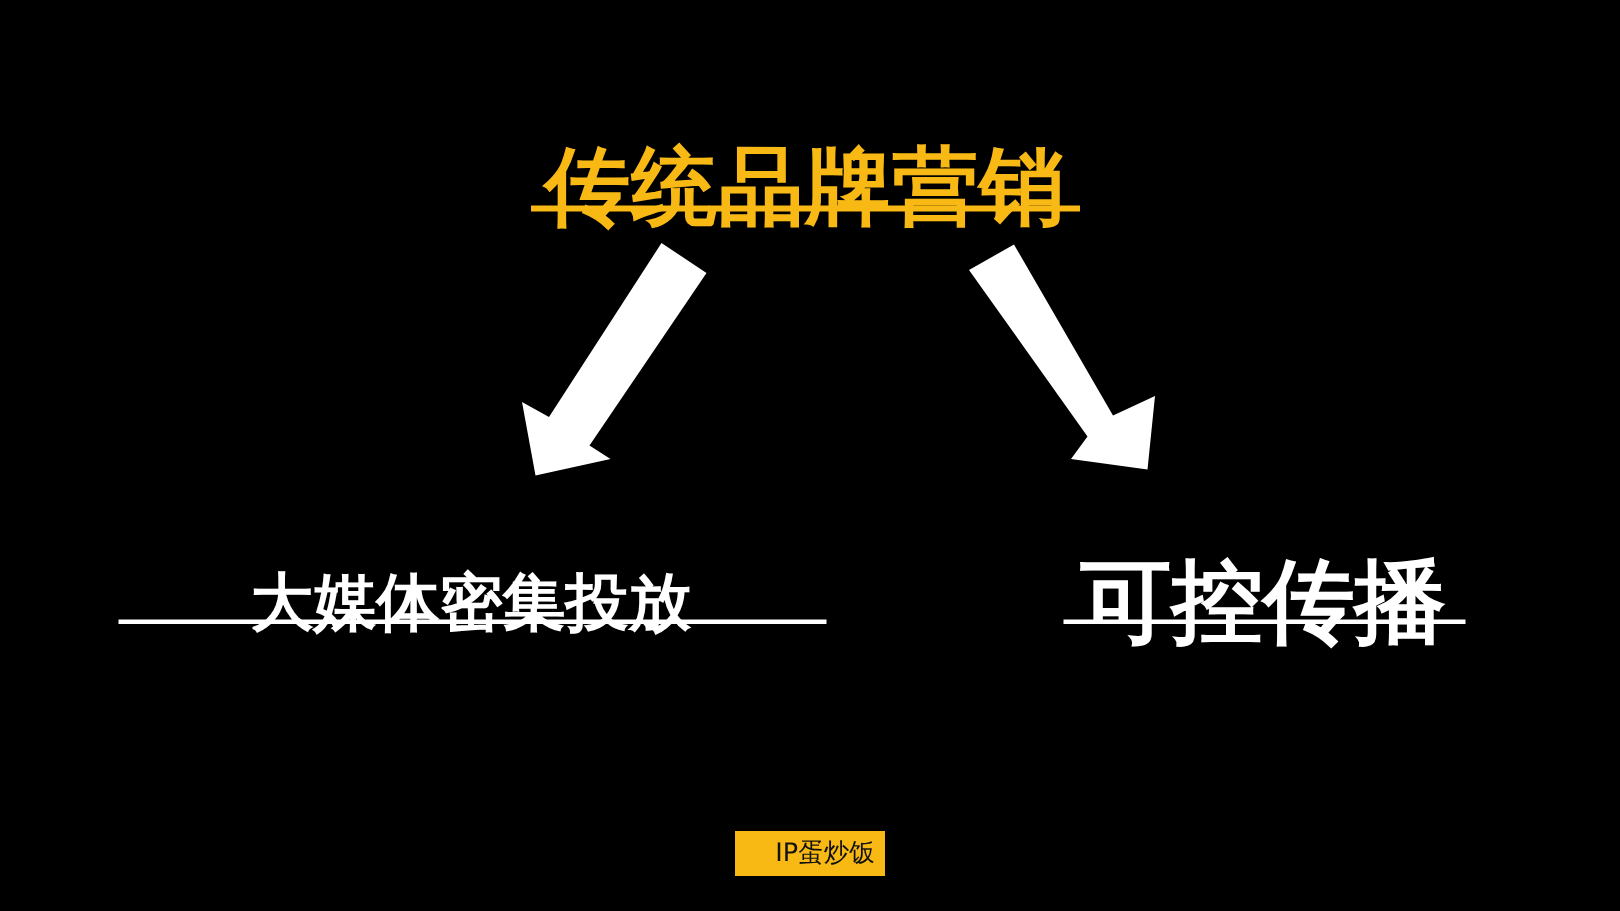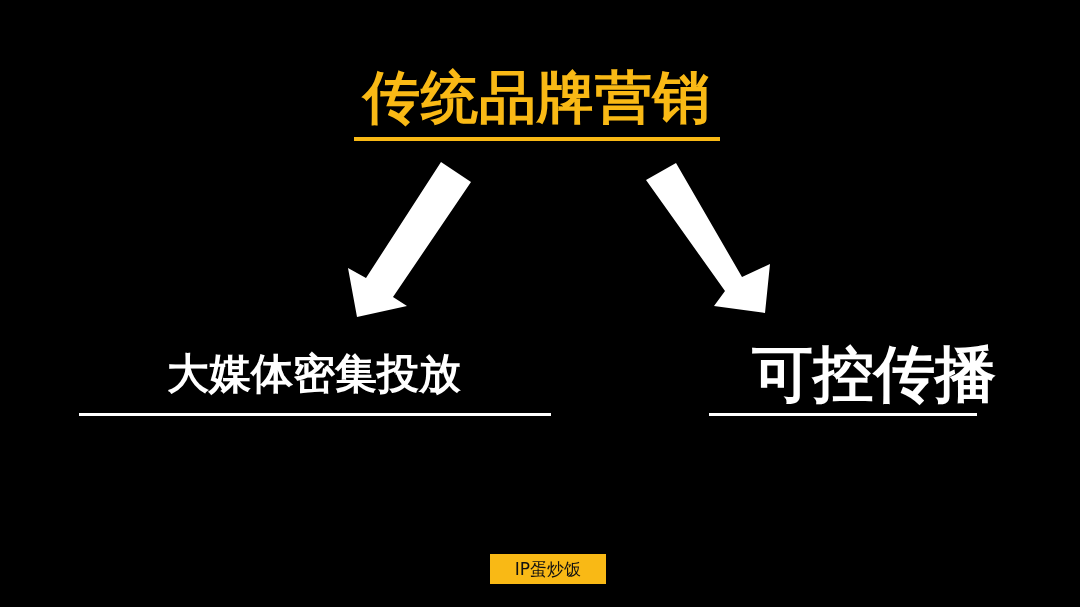--- a/index.html
+++ b/index.html
@@ -1,27 +1,27 @@
 <!DOCTYPE html>
 <html><head>
 <meta charset="utf-8">
 <style>
   html, body { margin: 0; padding: 0; background: #000; }
   body { width: 1080px; height: 607px; position: relative; overflow: hidden;
          font-family: "DejaVu Sans", "Liberation Sans", sans-serif; }
-  .node { position: absolute; text-align: center; font-weight: bold; white-space: nowrap; }
+  .node { position: absolute; text-align: center; font-weight: bold; white-space: nowrap; margin-top: 28px; }
   .title { left: 354px; top: 62px; width: 366px; font-size: 57px; line-height: 70px; letter-spacing: 1px; }
   .title-line { position: absolute; left: 354px; top: 137px; width: 366px; height: 4px; }
   .left { left: 76px; top: 338px; width: 476px; font-size: 42px; line-height: 72px; }
   .left-line { position: absolute; left: 79px; top: 413px; width: 472px; height: 3px; }
-  .right { left: 738px; top: 338px; width: 272px; font-size: 61px; line-height: 72px; }
+  .right { left: 706px; top: 338px; width: 272px; font-size: 61px; line-height: 72px; }
   .right-line { position: absolute; left: 709px; top: 413px; width: 268px; height: 3px; }
   svg.arrows { position: absolute; left: 0; top: 0; }
-  .badge { position: absolute; left: 490px; top: 554px; width: 116px; height: 30px;
-           font-size: 17px; line-height: 30px; text-align: center; color: #111; }
+  .badge { position: absolute; left: 490px; top: 554px; width: 80px; height: 30px;
+           font-size: 17px; line-height: 30px; text-align: center; color: #111; padding-left: 20px; }
 </style>
 </head>
 <body>
 
 <div class="node title" style="color:#F9B915;">传统品牌营销</div>
 <div class="title-line" style="background:#F9B915;"></div>
 
 <svg class="arrows" width="1080" height="607">
   <g>
     <polygon fill="#FFFFFF" points="441,162 471,182 393,297 407,306 357,317 348,268 366,278"></polygon>

